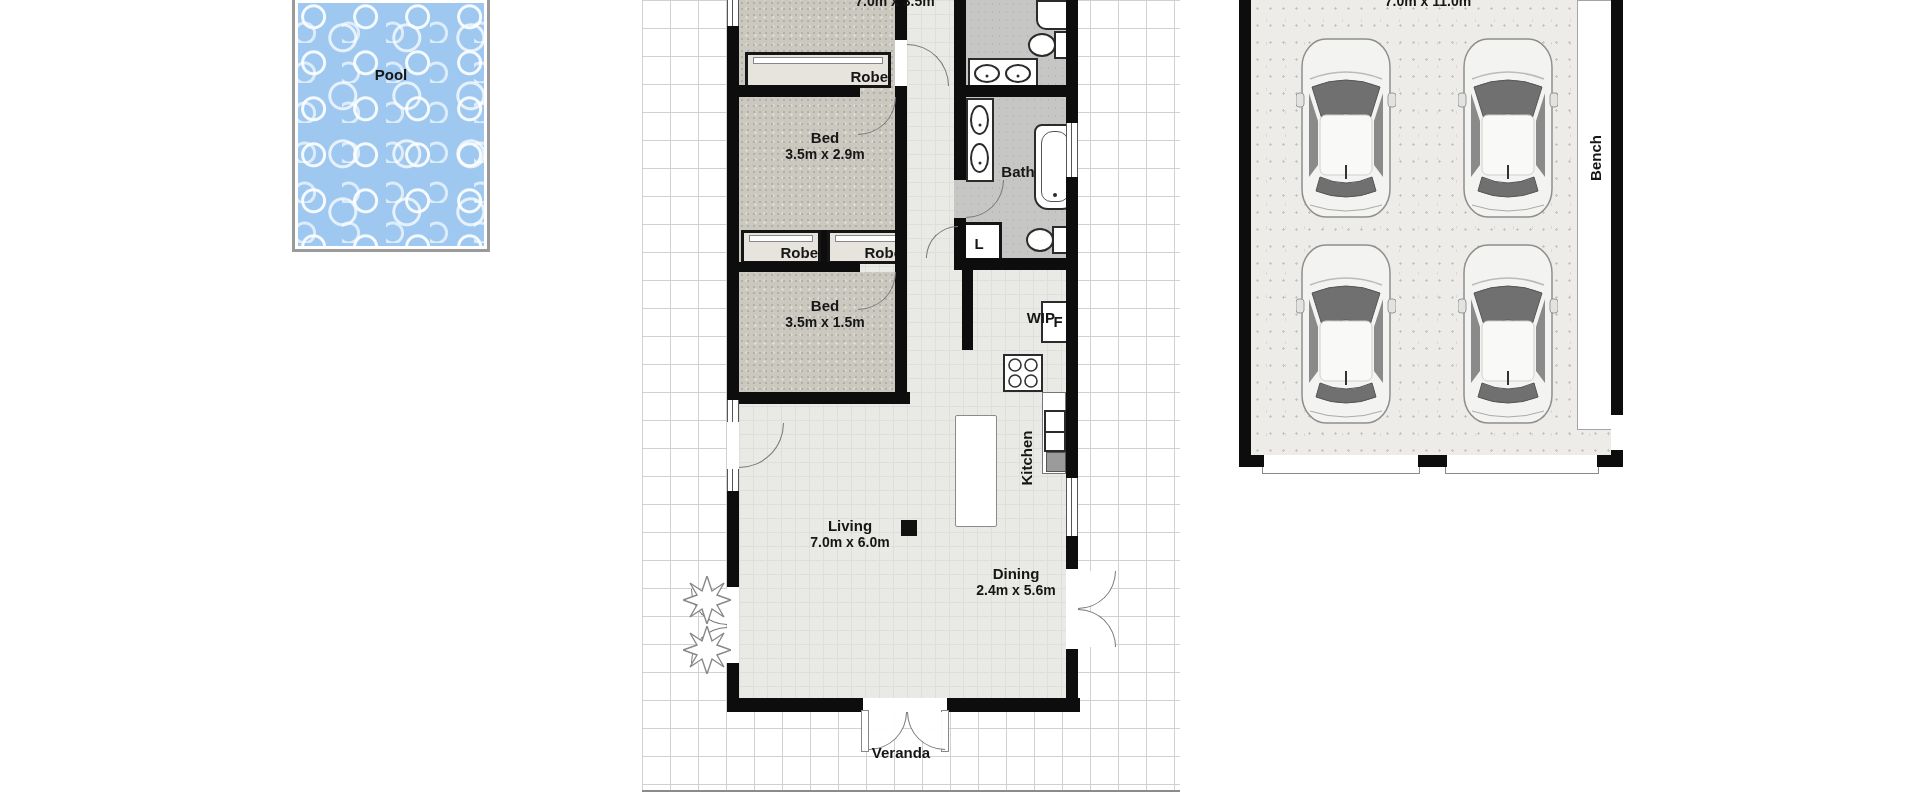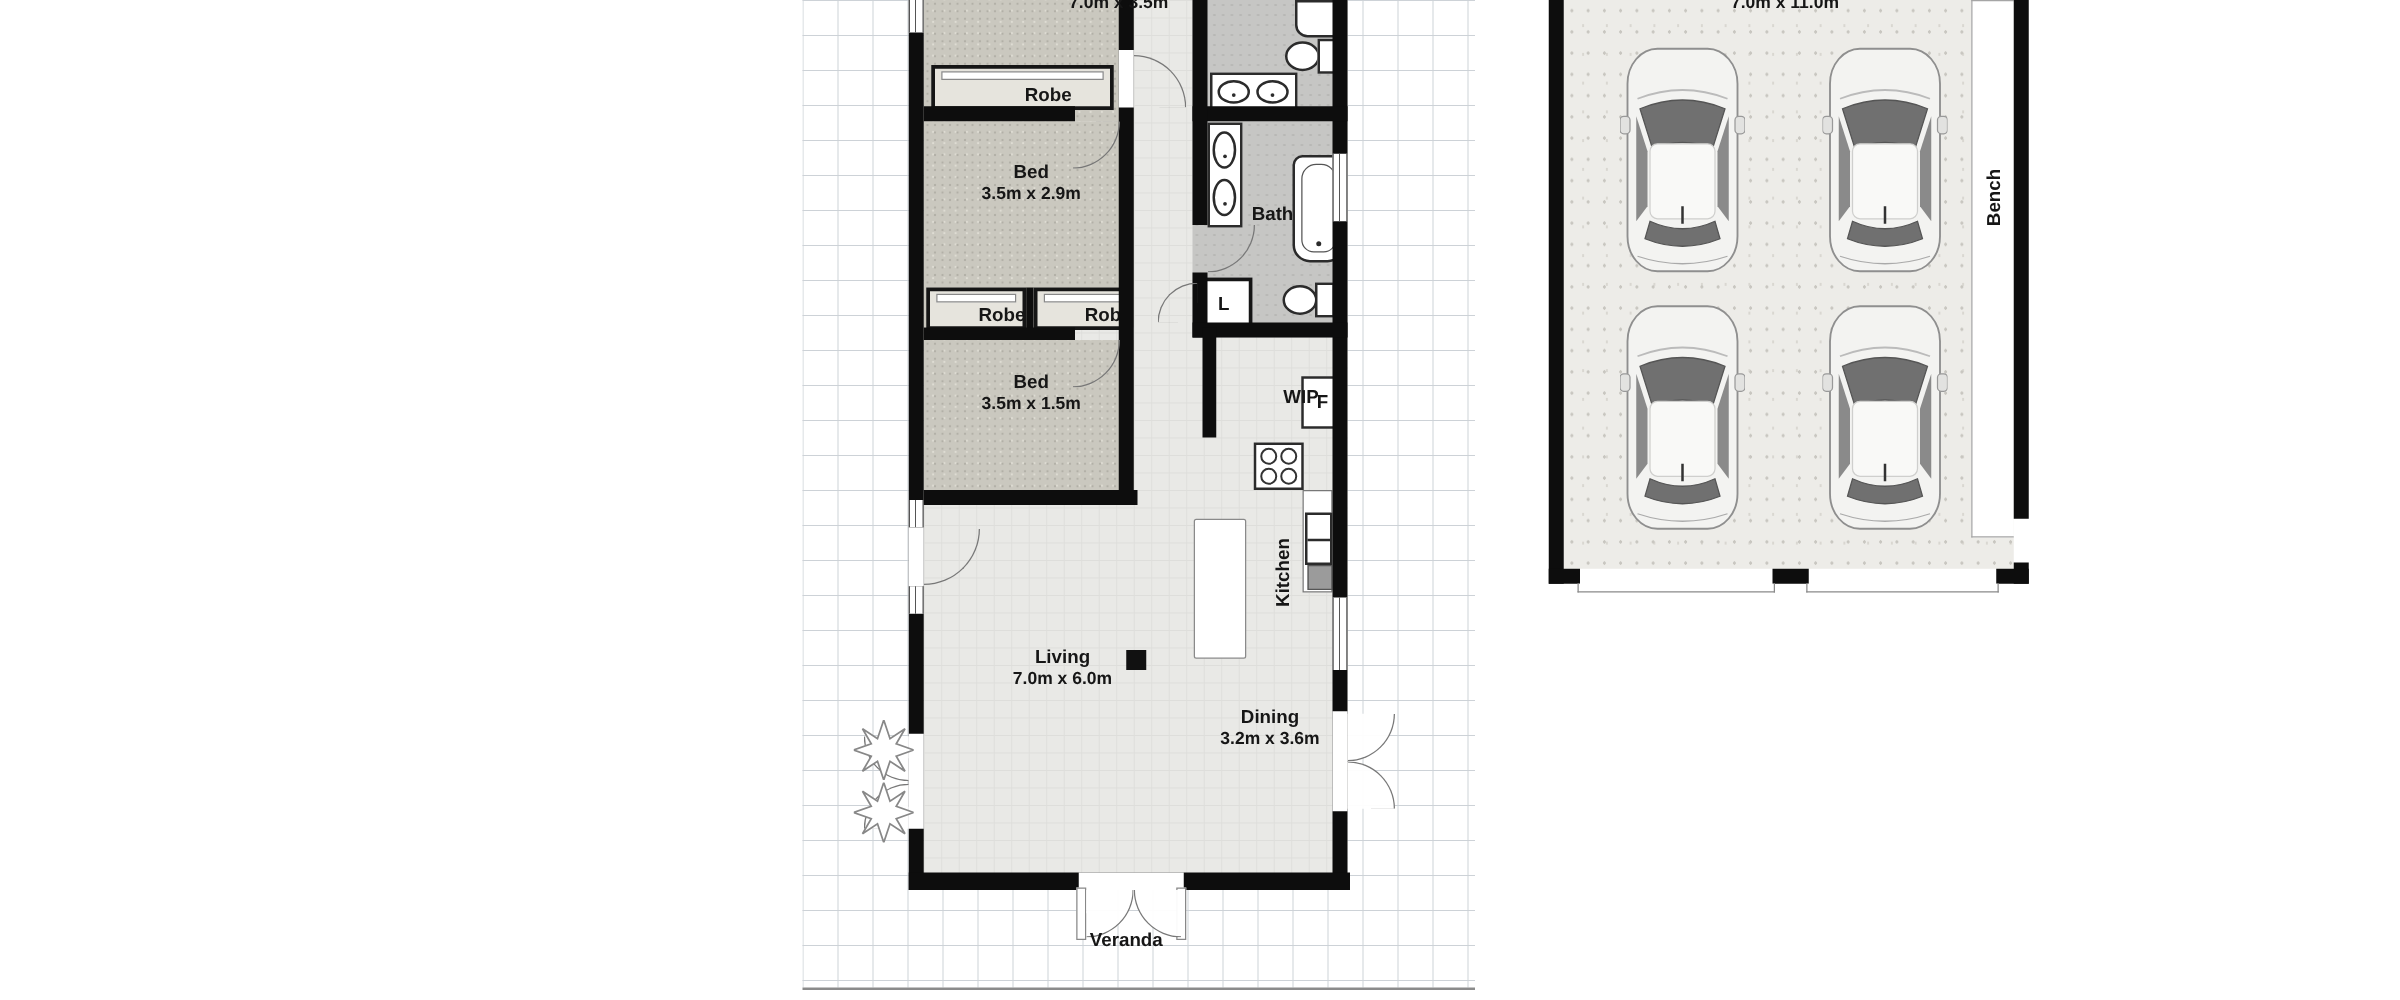--- a/index.html
+++ b/index.html
@@ -53,21 +53,21 @@
   .sink{position:absolute;box-sizing:border-box;border:2px solid #2b2b2b;border-radius:50%;background:#fff;}
   .sink::after{content:"";position:absolute;width:3px;height:3px;background:#2b2b2b;border-radius:50%;
                left:50%;top:68%;transform:translate(-50%,-50%);}
   .tub{border-radius:8px 8px 14px 14px;}
   .tub-inner{position:absolute;left:5px;right:5px;top:5px;bottom:6px;border:1.5px solid #555;
              border-radius:12px 12px 10px 10px;}
   .tub-inner::after{content:"";position:absolute;width:4px;height:4px;background:#2b2b2b;border-radius:50%;
              left:50%;bottom:4px;transform:translateX(-50%);}
   .bowl{border:2px solid #2b2b2b;border-radius:50%;background:#fff;}
   .tank{background:#fff;border:2px solid #2b2b2b;}
-  .robe-box{background:#e6e4dd;border:3px solid #151515;display:flex;align-items:flex-end;justify-content:center;padding-left:41px;}
+  .robe-box{background:#e6e4dd;border:3px solid #151515;display:flex;align-items:flex-end;justify-content:flex-end;padding-left:41px;}
   .robe-track{position:absolute;left:5px;right:5px;top:2px;height:5px;background:#fff;border:1px solid #888;}
   .closet-box{background:#fff;border:3px solid #151515;display:flex;align-items:center;justify-content:center;}
   .island{background:#fff;border:1.5px solid #8a8a8a;border-radius:2px;}
   .counter{background:#fff;border:1px solid #777;}
   .dw{background:#9b9b9b;border:1px solid #555;}
   .column{background:#111;}
   .bench{background:#fff;border:1px solid #a5a5a5;border-right:none;}
 
   
   .lbl{font-weight:bold;color:#161616;font-size:15px;line-height:16px;text-align:center;white-space:nowrap;}
@@ -77,20 +77,25 @@
   .car-pos-0{left:1296px;top:34px}.car-pos-1{left:1458px;top:34px}
   .car-pos-2{left:1296px;top:240px}.car-pos-3{left:1458px;top:240px}
 </style>
 </head>
 <body>
 
 <div class="canvas" id="plan-canvas">
 
   <div class="abs grid-area" style="left:642px;top:0;width:538px;height:792px;"></div>
 
+  <div class="abs pool-frame" style="left:292px;top:0;width:198px;height:252px;">
+    <div class="pool-water">
+      <div class="abs lbl" style="left:0;top:64px;width:100%;">Pool</div>
+    </div>
+  </div>
 
   <div class="abs floor-main" style="left:739px;top:0;width:339px;height:710px;"></div>
   <div class="abs floor-carpet" style="left:739px;top:0;width:168px;height:97px;"></div>
   <div class="abs floor-carpet" style="left:739px;top:97px;width:168px;height:165px;"></div>
   <div class="abs floor-carpet" style="left:739px;top:272px;width:168px;height:120px;"></div>
   <div class="abs floor-wet" style="left:954px;top:0;width:124px;height:270px;"></div>
 
   <div class="abs robe-box" style="left:745px;top:52px;width:146px;height:36px;">
     <div class="robe-track"></div>
     <div class="lbl">Robe</div>
@@ -216,21 +221,21 @@
     <div class="lbl dim">3.5m x 1.5m</div>
   </div>
   <div class="abs lbl" style="left:975px;top:310px;width:80px;text-align:right;">WIP</div>
   <div class="abs lbl rot" style="left:972px;top:450px;width:110px;">Kitchen</div>
   <div class="abs" style="left:770px;top:518px;width:160px;">
     <div class="lbl">Living</div>
     <div class="lbl dim">7.0m x 6.0m</div>
   </div>
   <div class="abs" style="left:936px;top:566px;width:160px;">
     <div class="lbl">Dining</div>
-    <div class="lbl dim">3.2m x 3.6m</div>
+    <div class="lbl dim">2.4m x 5.6m</div>
   </div>
   <div class="abs lbl" style="left:821px;top:745px;width:160px;">Veranda</div>
   <div class="abs lbl dim" style="left:1348px;top:-7px;width:160px;">7.0m x 11.0m</div>
   <div class="abs lbl rot" style="left:1560px;top:150px;width:72px;">Bench</div>
 
 <div class="car car-pos-0"><svg viewBox="0 0 100 186" width="100" height="188" xmlns="http://www.w3.org/2000/svg">
     <rect x="6" y="4" width="88" height="178" rx="24" ry="28" fill="#f3f3f1" stroke="#8f8f8f" stroke-width="1.5"></rect>
     <rect x="0" y="58" width="8" height="14" rx="3" fill="#e2e2e0" stroke="#999"></rect>
     <rect x="92" y="58" width="8" height="14" rx="3" fill="#e2e2e0" stroke="#999"></rect>
     <path d="M14 44 Q50 30 86 44" fill="none" stroke="#bbb" stroke-width="1.5"></path>

